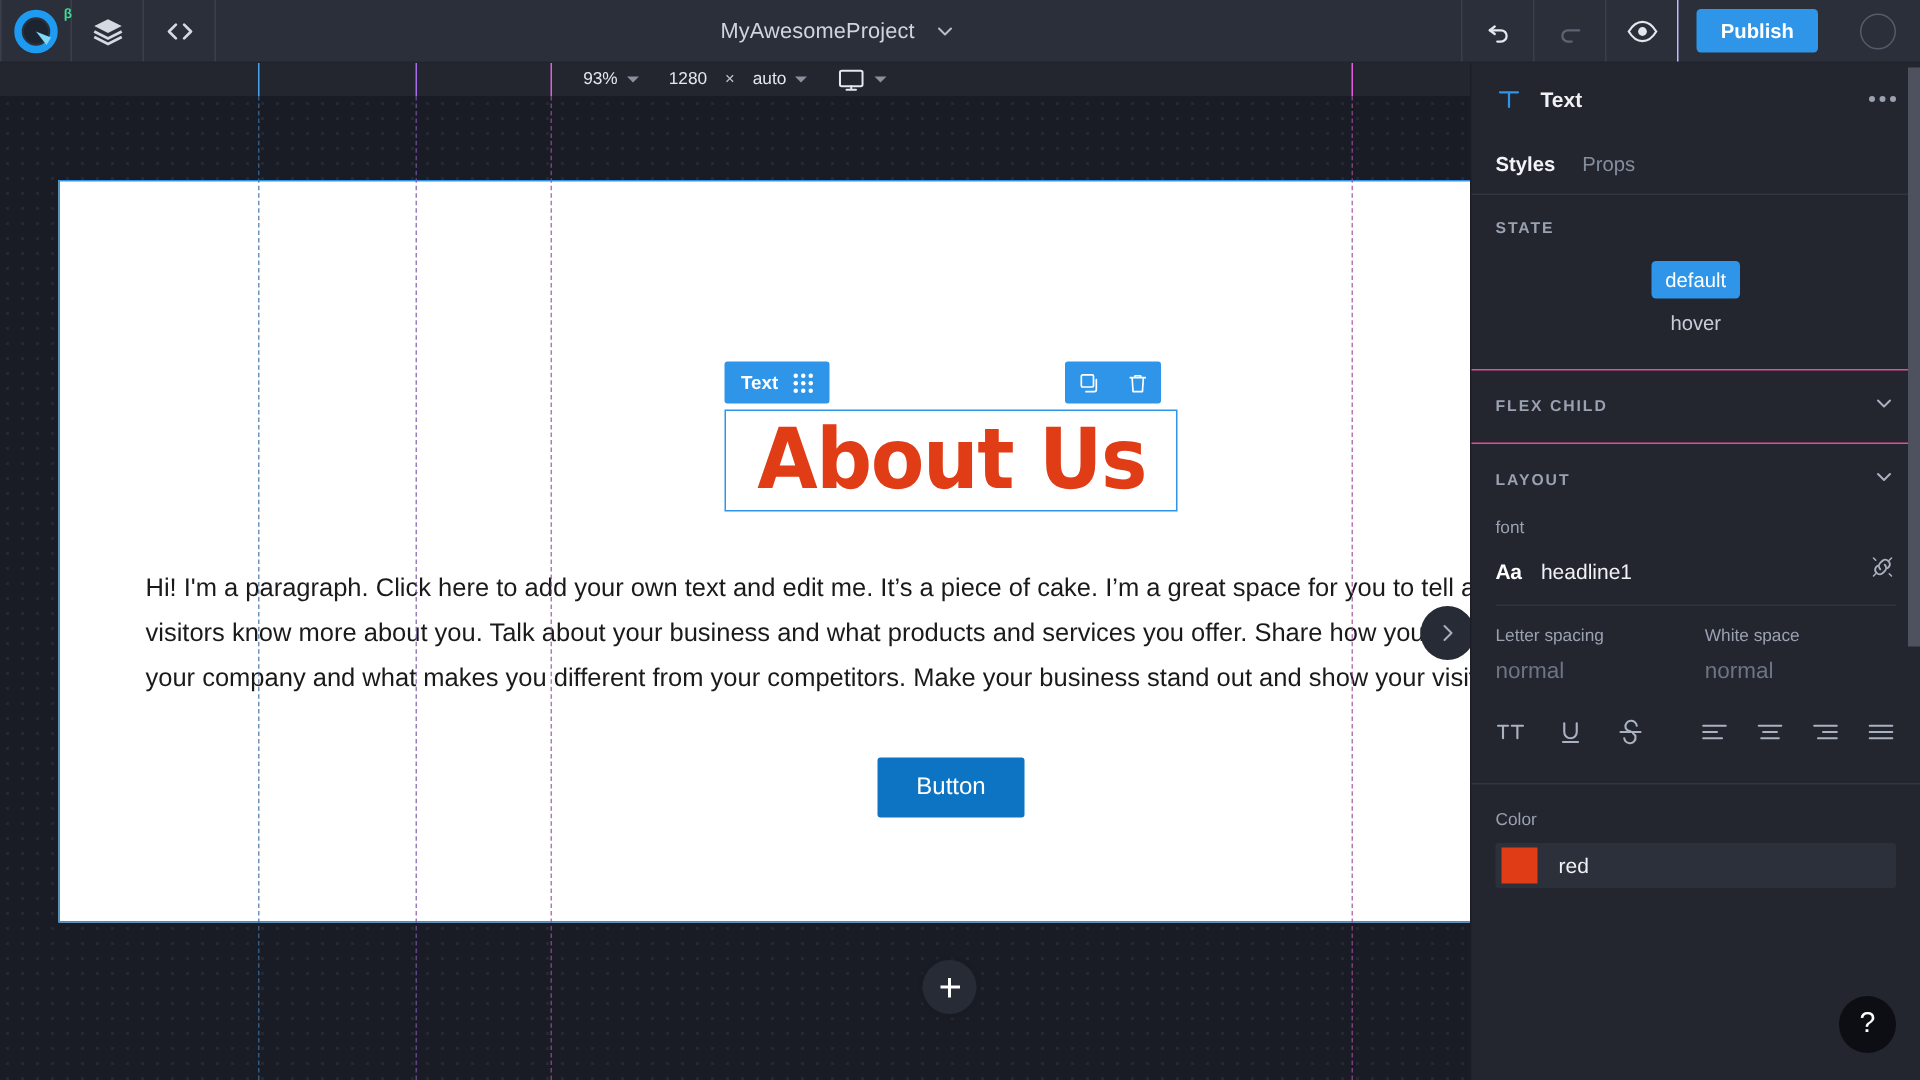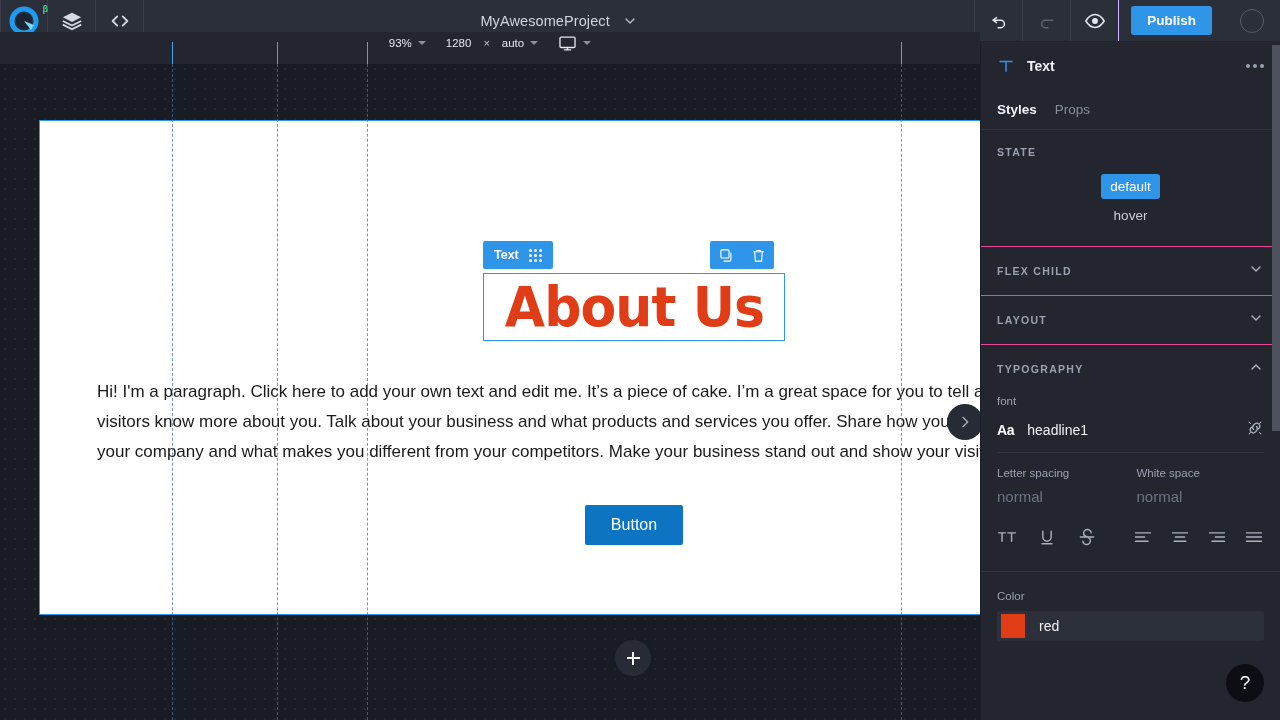--- a/index.html
+++ b/index.html
@@ -45,21 +45,21 @@
     border: none; border-radius: 3px; padding: 7px 16px; cursor: pointer;
   }
   .avatar-cell { width: 56px; display: flex; align-items:center; justify-content:center; }
   .avatar {
     width: 24px; height: 24px; border-radius: 50%;
     border: 1px solid #555b68; background: transparent;
   }
 
   
   .zoombar {
-    position: absolute; top: 32px; left: 0; width: 980px; height: 22px;
+    position: absolute; top: 42px; left: 0; width: 980px; height: 22px;
     background: #23262f;
     display: flex; align-items: center; justify-content: center;
     gap: 0px;
     font-size: 11.5px; color: #e4e7ec;
     z-index: 6;
   }
   .zb-item { display: flex; align-items: center; gap: 6px; padding: 0 10px; }
   .caret-sm {
     width: 0; height: 0; border-left: 4px solid transparent;
     border-right: 4px solid transparent; border-top: 4px solid #8a90a0;
@@ -450,28 +450,20 @@
 
   <div class="acc">
     <span class="sec-label">LAYOUT</span>
     <span class="chev">
       <svg width="16" height="16" viewBox="0 0 24 24">
           <path d="M6 9 L12 15 L18 9" fill="none" stroke="#aab1c0" stroke-width="2" stroke-linecap="round" stroke-linejoin="round"></path>
         </svg>
     </span>
   </div>
 
-  <div class="acc">
-    <span class="sec-label">TYPOGRAPHY</span>
-    <span class="chev">
-      <svg width="16" height="16" viewBox="0 0 24 24">
-          <path d="M6 15 L12 9 L18 15" fill="none" stroke="#aab1c0" stroke-width="2" stroke-linecap="round" stroke-linejoin="round"></path>
-        </svg>
-    </span>
-  </div>
 
   <div class="typo-body">
     <div style="font-size:11.5px;color:#9aa1b1;padding-top:2px;">font</div>
 
     <div class="font-row">
       <span class="aa">Aa</span>
       <span class="font-name">headline1</span>
       <span class="link-ic">
         <svg width="18" height="18" viewBox="0 0 24 24">
           <path d="M10 14 a4 4 0 0 1 0-5.6 L12 6.4 a4 4 0 0 1 5.6 5.6 L16.5 13" fill="none" stroke="#aab1c0" stroke-width="1.7" stroke-linecap="round"></path>

